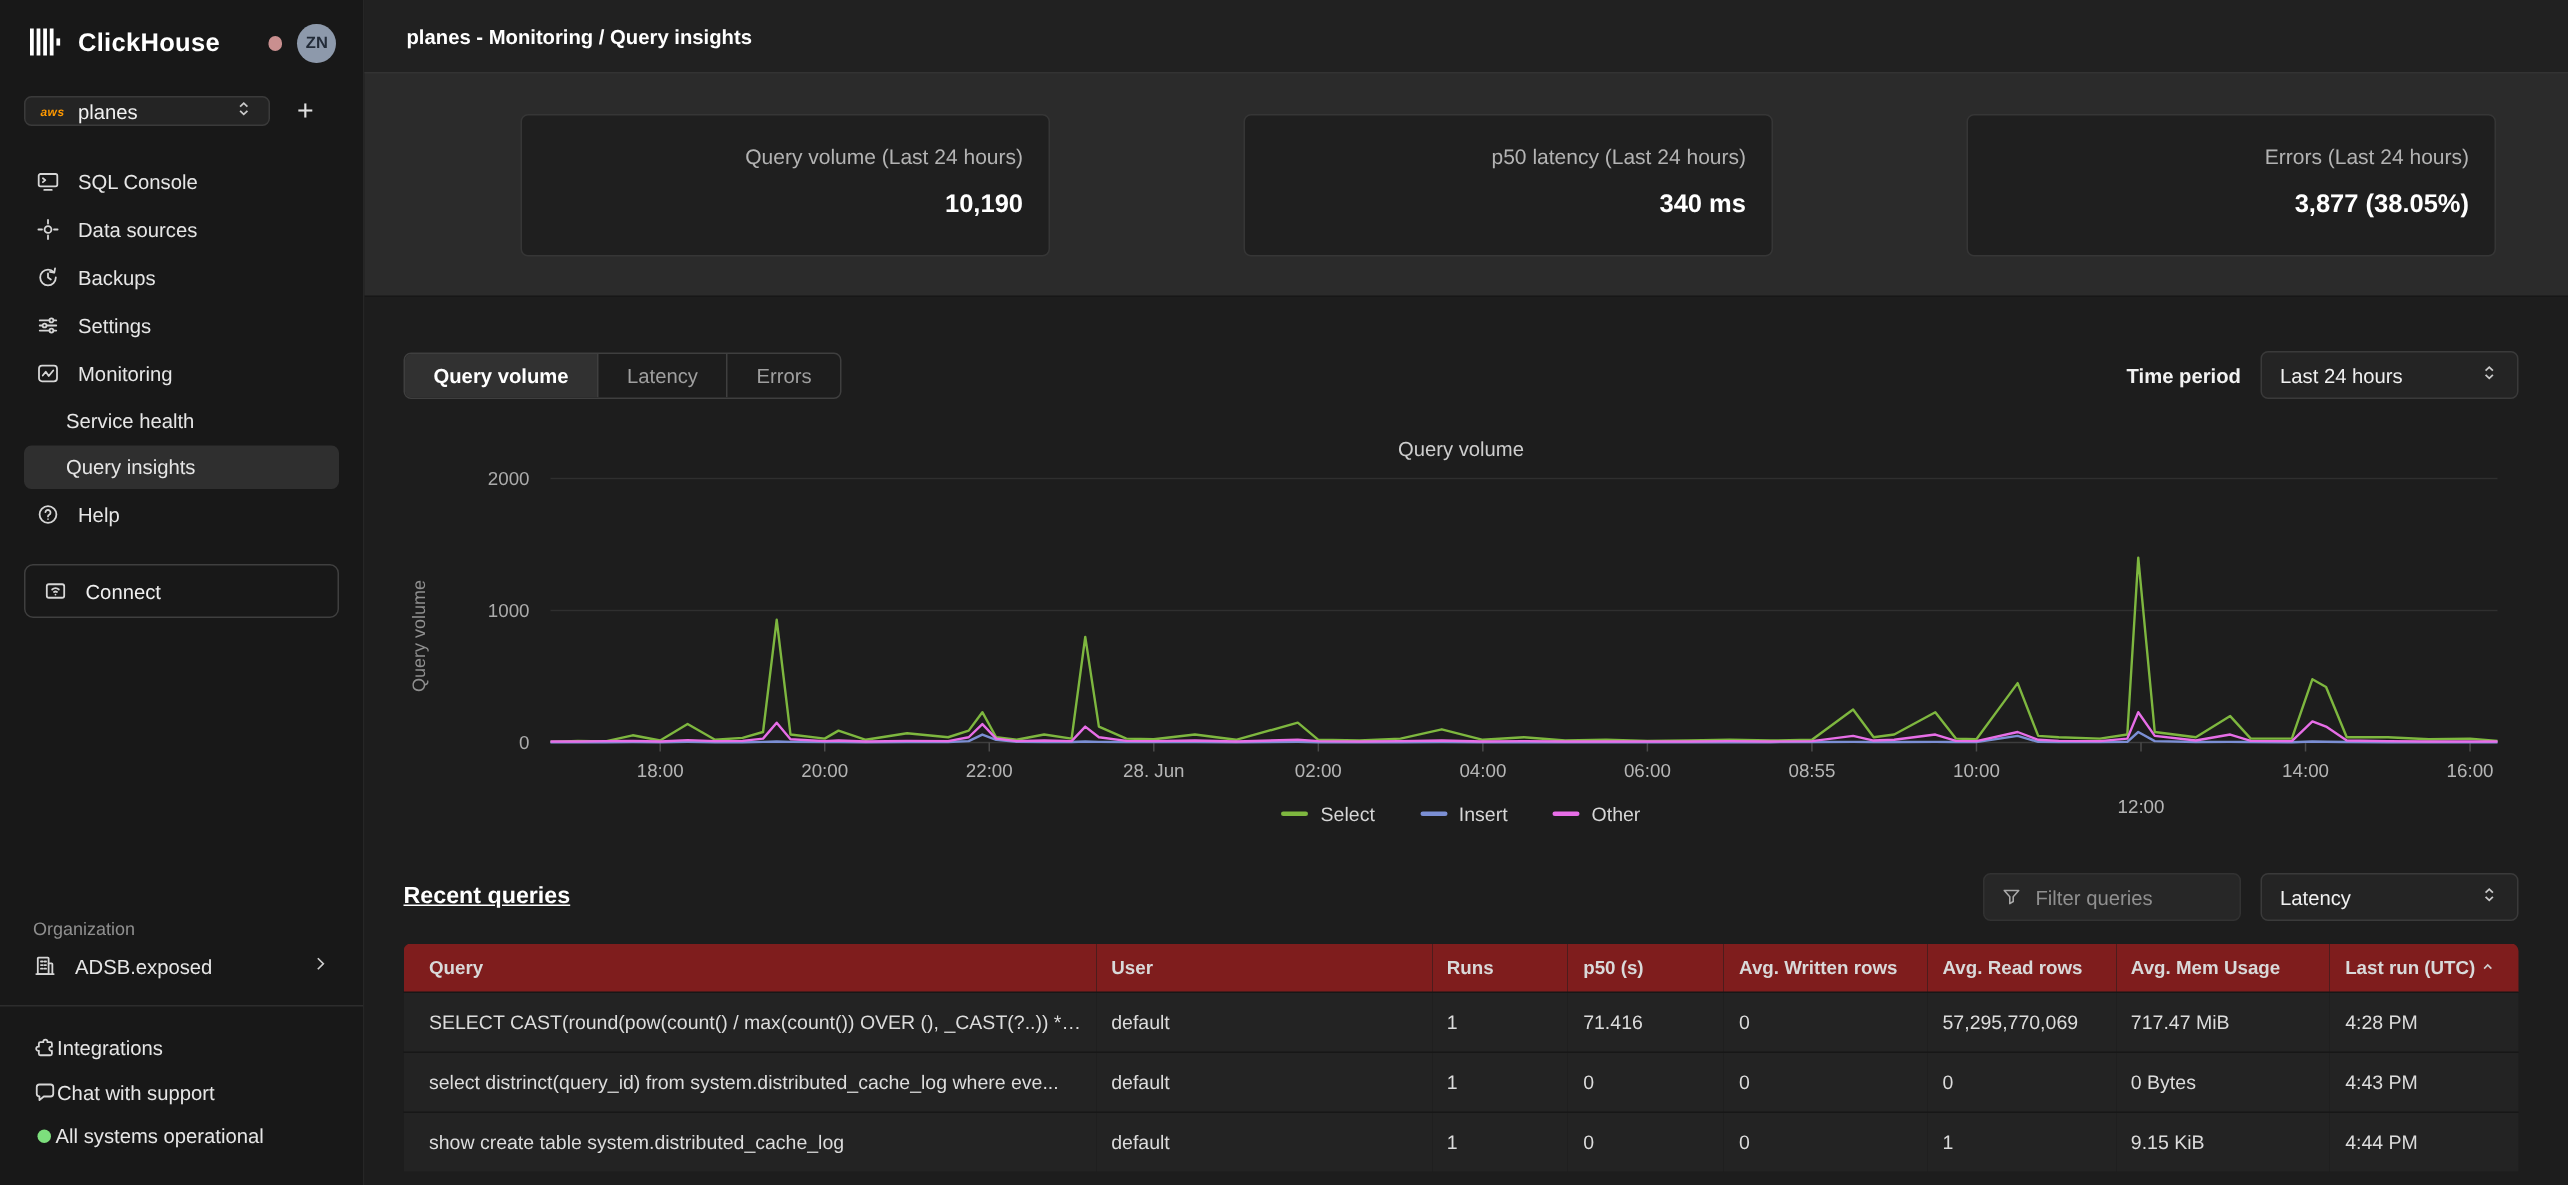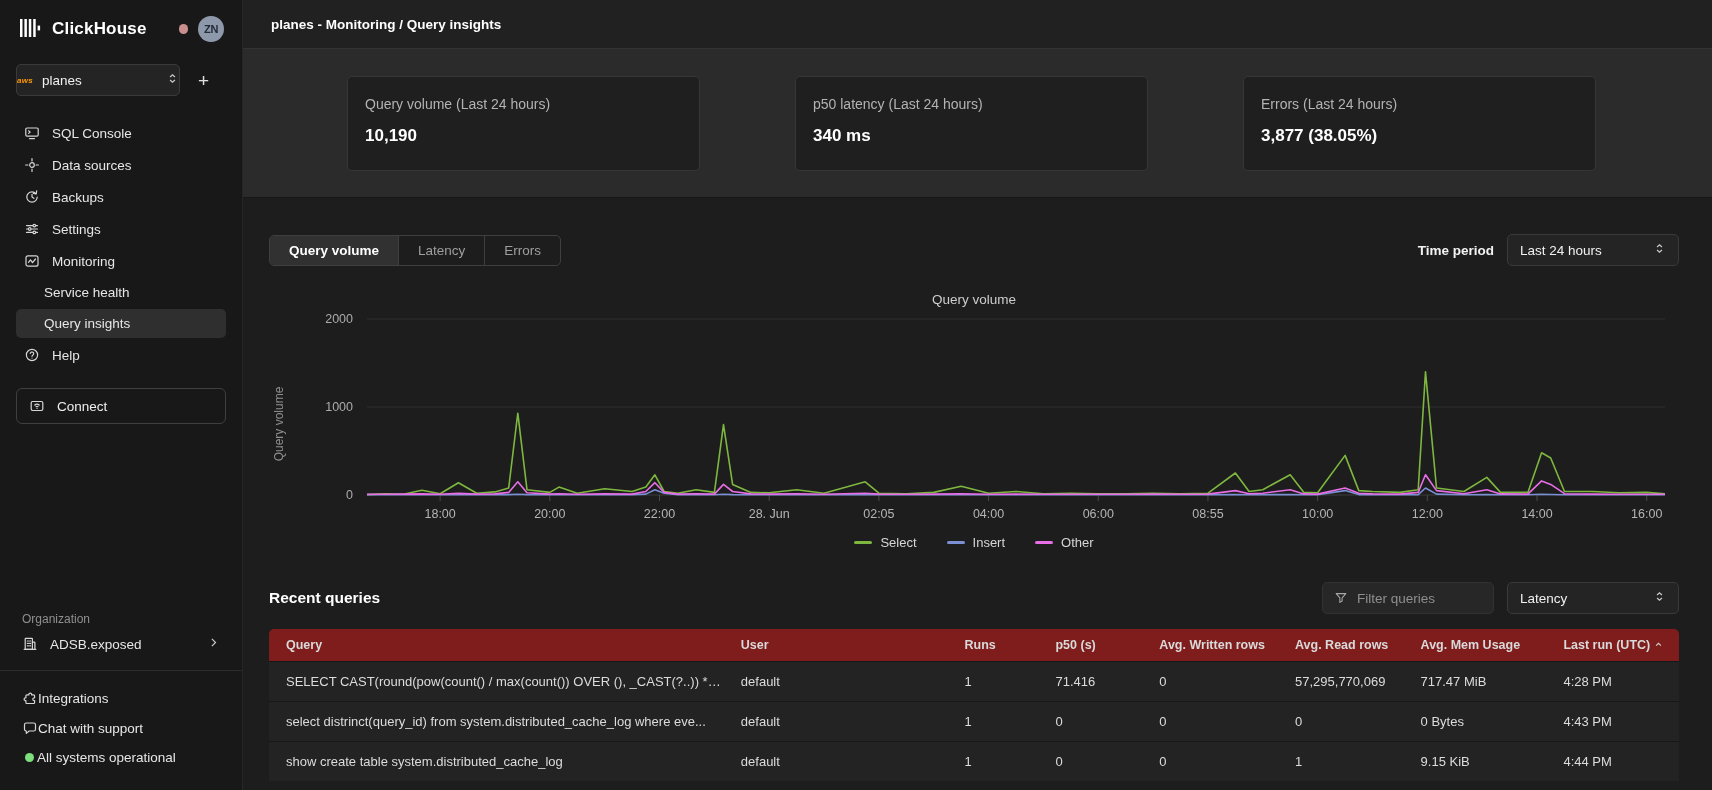--- a/index.html
+++ b/index.html
@@ -10,22 +10,22 @@
   }
   
   .sidebar { width:243px; min-width:243px; background:#181818; border-right:1px solid #262626;
     display:flex; flex-direction:column; padding:14px 16px 18px 16px; }
   .brand-row { display:flex; align-items:center; gap:10px; padding:2px 2px 0 4px; }
   .brand-name { font-size:17px; font-weight:700; letter-spacing:.2px; color:#fff; }
   .notif-dot { width:10px; height:10px; border-radius:50%; background:#c98f8f; margin-left:22px; }
   .avatar { width:26px; height:26px; border-radius:50%; background:#8d99ab; color:#222b38;
     font-size:11px; font-weight:700; display:flex; align-items:center; justify-content:center; margin-left:auto; }
   .service-row { display:flex; align-items:center; gap:12px; margin-top:22px; }
-  .service-select { flex:0 0 164px; height:32px; background:#242424; border:1px solid #3a3a3a; border-radius:5px;
-    display:flex; align-items:center; gap:9px; padding:0 0; cursor:pointer; }
+  .service-select { flex:0 0 164px; height:20px; background:#242424; border:1px solid #3a3a3a; border-radius:5px;
+    display:flex; align-items:center; gap:9px; padding:0 10px; cursor:pointer; }
   .aws-badge { font-size:8px; font-weight:700; font-style:italic; color:#ff9900; letter-spacing:.3px; }
   .service-name { font-size:13.5px; color:#f0f0f0; flex:1; }
   .plus-btn { font-size:19px; color:#e0e0e0; margin-left:6px; cursor:pointer; line-height:1; }
   .nav { margin-top:22px; display:flex; flex-direction:column; gap:2px; }
   .nav-item { display:flex; align-items:center; gap:12px; padding:7px 8px; border-radius:5px;
     color:#e6e6e6; font-size:13.5px; cursor:pointer; }
   .nav-item.indent { padding-left:28px; }
   .nav-item.active { background:#2f2f2f; }
   .nav-icon { width:16px; height:16px; display:flex; align-items:center; justify-content:center; }
   .nav-icon svg, .ft-icon svg, .misc-icon svg { stroke:#d6d6d6; fill:none; stroke-width:1.2;
@@ -38,21 +38,21 @@
   .org-chevron { margin-left:auto; }
   .org-chevron svg { stroke:#cfcfcf; fill:none; stroke-width:1.4; width:13px; height:13px; }
   .sb-divider { height:1px; background:#2c2c2c; margin:8px -16px 12px -16px; }
   .footer-item { display:flex; align-items:center; gap:0; padding:7px 6px; font-size:13.5px; color:#e6e6e6; cursor:pointer; }
   .status-dot { width:9px; height:9px; border-radius:50%; margin:0 3px; }
   
   .main { flex:1; display:flex; flex-direction:column; min-width:0; }
   .topbar { height:48px; background:#212121; display:flex; align-items:center; padding:0 28px;
     font-size:13.5px; font-weight:700; color:#fff; }
   .stats-band { height:150px; background:#2b2b2b; border-top:1px solid #333; border-bottom:1px solid #171717;
-    display:flex; align-items:center; justify-content:space-between; padding:0 116px 0 104px; }
+    display:flex; align-items:center; justify-content:space-between; padding:0 48px 0 104px;text-align:right; }
   .stat-card { width:353px; height:95px; background:#1f1f1f; border:1px solid #363636; border-radius:5px;
     padding:19px 17px; }
   .stat-label { font-size:14px; color:#b3b3b3; }
   .stat-value { font-size:17px; font-weight:700; color:#fff; margin-top:14px; }
   .content { flex:1; padding:36px 33px 0 26px; background:#1d1d1d; min-width:0; }
   
   .tabs-row { display:flex; align-items:center; }
   .tab-group { display:inline-flex; border:1px solid #3f3f3f; border-radius:5px; overflow:hidden; background:#1d1d1d; }
   .tab { padding:7px 19px; font-size:13.5px; color:#9f9f9f; cursor:pointer; border-left:1px solid #3f3f3f; }
   .tab:first-child { border-left:none; }
@@ -72,21 +72,21 @@
   .y-ticks span { position:absolute; right:0; transform:translateY(-50%); font-size:12.5px; color:#ababab; }
   .ylabel { position:absolute; left:-88px; top:50%; transform:translate(-50%,-50%) rotate(-90deg);
     transform-origin:center; font-size:12px; color:#8f8f8f; white-space:nowrap; }
   .x-ticks { position:relative; height:26px; margin-top:8px; }
   .x-ticks span { position:absolute; transform:translateX(-50%); font-size:12.5px; color:#b5b5b5; top:4px; }
   .chart-legend { display:flex; justify-content:center; gap:30px; margin-top:6px; }
   .legend-item { display:flex; align-items:center; gap:8px; font-size:13px; color:#d6d6d6; cursor:pointer; }
   .legend-swatch { width:18px; height:3px; border-radius:2px; }
   
   .recent-head { display:flex; align-items:center; margin-top:32px; }
-  .recent-title { font-size:15.5px; font-weight:700; color:#fff; }
+  .recent-title { font-size:15.5px; font-weight:700; color:#fff;text-decoration:underline; }
   .recent-controls { margin-left:auto; display:flex; gap:13px; }
   .filter-box { width:172px; height:32px; background:#272727; border:1px solid #323232; border-radius:5px;
     display:flex; align-items:center; gap:9px; padding:0 11px; }
   .filter-box input { background:transparent; border:none; outline:none; color:#e6e6e6;
     font-size:13.5px; width:100%; font-family:inherit; }
   .filter-box input::placeholder { color:#8f8f8f; }
   .misc-icon { display:flex; align-items:center; }
   .misc-icon svg { width:14px; height:14px; stroke:#a8a8a8; }
   table.queries { width:100%; border-collapse:collapse; margin-top:15px; table-layout:fixed; }
   table.queries thead th { background:#7f1d1d; font-size:12.5px; font-weight:700; color:#d9d9d9;
@@ -325,26 +325,26 @@
             <polyline points="0.0,175.6 18.3,174.9 36.6,175.3 54.8,171.2 73.1,174.7 91.4,163.7 109.7,174.2 128.0,172.9 141.7,169.0 150.8,94.2 160.0,170.7 182.8,173.4 192.0,168.1 210.2,174.2 237.7,169.8 265.1,172.5 278.8,168.1 287.9,155.8 297.1,172.5 310.8,174.2 329.1,170.7 347.4,173.4 356.5,105.6 365.6,165.4 383.9,173.4 402.2,173.8 429.6,170.7 457.0,174.2 498.2,162.8 511.9,174.2 539.3,174.7 566.7,173.4 594.2,167.2 621.6,174.2 649.0,172.5 676.4,174.7 703.8,174.2 731.3,174.9 758.7,174.7 786.1,174.2 813.5,174.7 841.0,174.2 868.4,154.0 882.1,172.5 895.8,170.7 923.2,155.8 936.9,173.4 950.6,173.8 978.1,136.4 991.8,171.6 1005.5,172.5 1032.9,173.4 1051.2,170.7 1058.5,52.8 1069.5,169.0 1096.9,172.5 1119.8,158.4 1133.5,173.4 1160.9,173.4 1174.6,133.8 1183.7,139.0 1197.5,172.5 1224.9,172.5 1252.3,173.8 1279.7,173.4 1298.0,174.9" fill="none" stroke="#7eb73f" stroke-width="1.6" stroke-linejoin="round"></polyline>
             <polyline points="0.0,175.8 18.3,175.8 36.6,175.8 54.8,175.7 73.1,175.8 91.4,175.6 109.7,175.8 128.0,175.8 141.7,175.6 150.8,175.3 160.0,175.6 182.8,175.7 192.0,175.7 210.2,175.8 237.7,175.7 265.1,175.7 278.8,175.1 287.9,170.7 297.1,174.2 310.8,175.6 329.1,175.7 347.4,175.7 356.5,175.3 365.6,175.6 383.9,175.7 402.2,175.7 429.6,175.7 457.0,175.8 498.2,175.6 511.9,175.8 539.3,175.8 566.7,175.8 594.2,175.7 621.6,175.8 649.0,175.8 676.4,175.8 703.8,175.8 731.3,175.8 758.7,175.8 786.1,175.8 813.5,175.8 841.0,175.7 868.4,175.6 882.1,175.7 895.8,175.7 923.2,175.6 936.9,175.7 950.6,175.7 978.1,171.6 991.8,175.6 1005.5,175.7 1032.9,175.7 1051.2,175.6 1058.5,169.0 1069.5,175.1 1096.9,175.7 1119.8,175.6 1133.5,175.7 1160.9,175.8 1174.6,175.3 1183.7,175.5 1197.5,175.7 1224.9,175.8 1252.3,175.8 1279.7,175.8 1298.0,175.8" fill="none" stroke="#7b8fd4" stroke-width="1.6" stroke-linejoin="round"></polyline>
             <polyline points="0.0,175.3 18.3,175.3 36.6,175.1 54.8,174.9 73.1,175.3 91.4,174.4 109.7,175.1 128.0,174.9 141.7,173.4 150.8,162.8 160.0,173.8 182.8,175.1 192.0,174.7 210.2,175.3 237.7,174.9 265.1,175.1 278.8,172.5 287.9,163.7 297.1,173.4 310.8,175.1 329.1,174.7 347.4,175.1 356.5,165.4 365.6,172.5 383.9,174.9 402.2,175.1 429.6,174.7 457.0,175.3 498.2,174.2 511.9,175.1 539.3,175.3 566.7,175.1 594.2,174.7 621.6,175.3 649.0,175.1 676.4,175.3 703.8,175.3 731.3,175.3 758.7,175.3 786.1,175.1 813.5,175.3 841.0,175.1 868.4,171.6 882.1,174.7 895.8,174.2 923.2,170.7 936.9,174.9 950.6,175.1 978.1,169.0 991.8,174.2 1005.5,174.9 1032.9,175.1 1051.2,173.4 1058.5,155.8 1069.5,171.6 1096.9,174.7 1119.8,170.7 1133.5,174.9 1160.9,175.1 1174.6,161.9 1183.7,165.4 1197.5,174.7 1224.9,175.1 1252.3,175.3 1279.7,175.3 1298.0,175.3" fill="none" stroke="#e76ee7" stroke-width="1.6" stroke-linejoin="round"></polyline>
           </svg>
         </div>
       <div class="x-ticks" id="x-ticks">
           <span style="left: 5.6338%;">18:00</span>
           <span style="left: 14.0845%;">20:00</span>
           <span style="left: 22.5352%;">22:00</span>
           <span style="left: 30.9859%;">28. Jun</span>
-          <span style="left: 39.4366%;">02:05</span>
+          <span style="left: 39.4366%;">02:00</span>
           <span style="left: 47.8873%;">04:00</span>
           <span style="left: 56.338%;">06:00</span>
           <span style="left: 64.7887%;">08:55</span>
           <span style="left: 73.2394%;">10:00</span>
-          <span style="left: 81.6901%;">12:00</span>
+          <span style="left: 81.6901%; margin-top: 24px;">12:00</span>
           <span style="left: 90.1408%;">14:00</span>
           <span style="left: 98.5915%;">16:00</span>
         </div>
     </div>
     <div class="chart-legend" id="legend">
         <div class="legend-item">
           <span class="legend-swatch" style="background: rgb(126, 183, 63);"></span>
           <span>Select</span>
         </div>
         <div class="legend-item">

